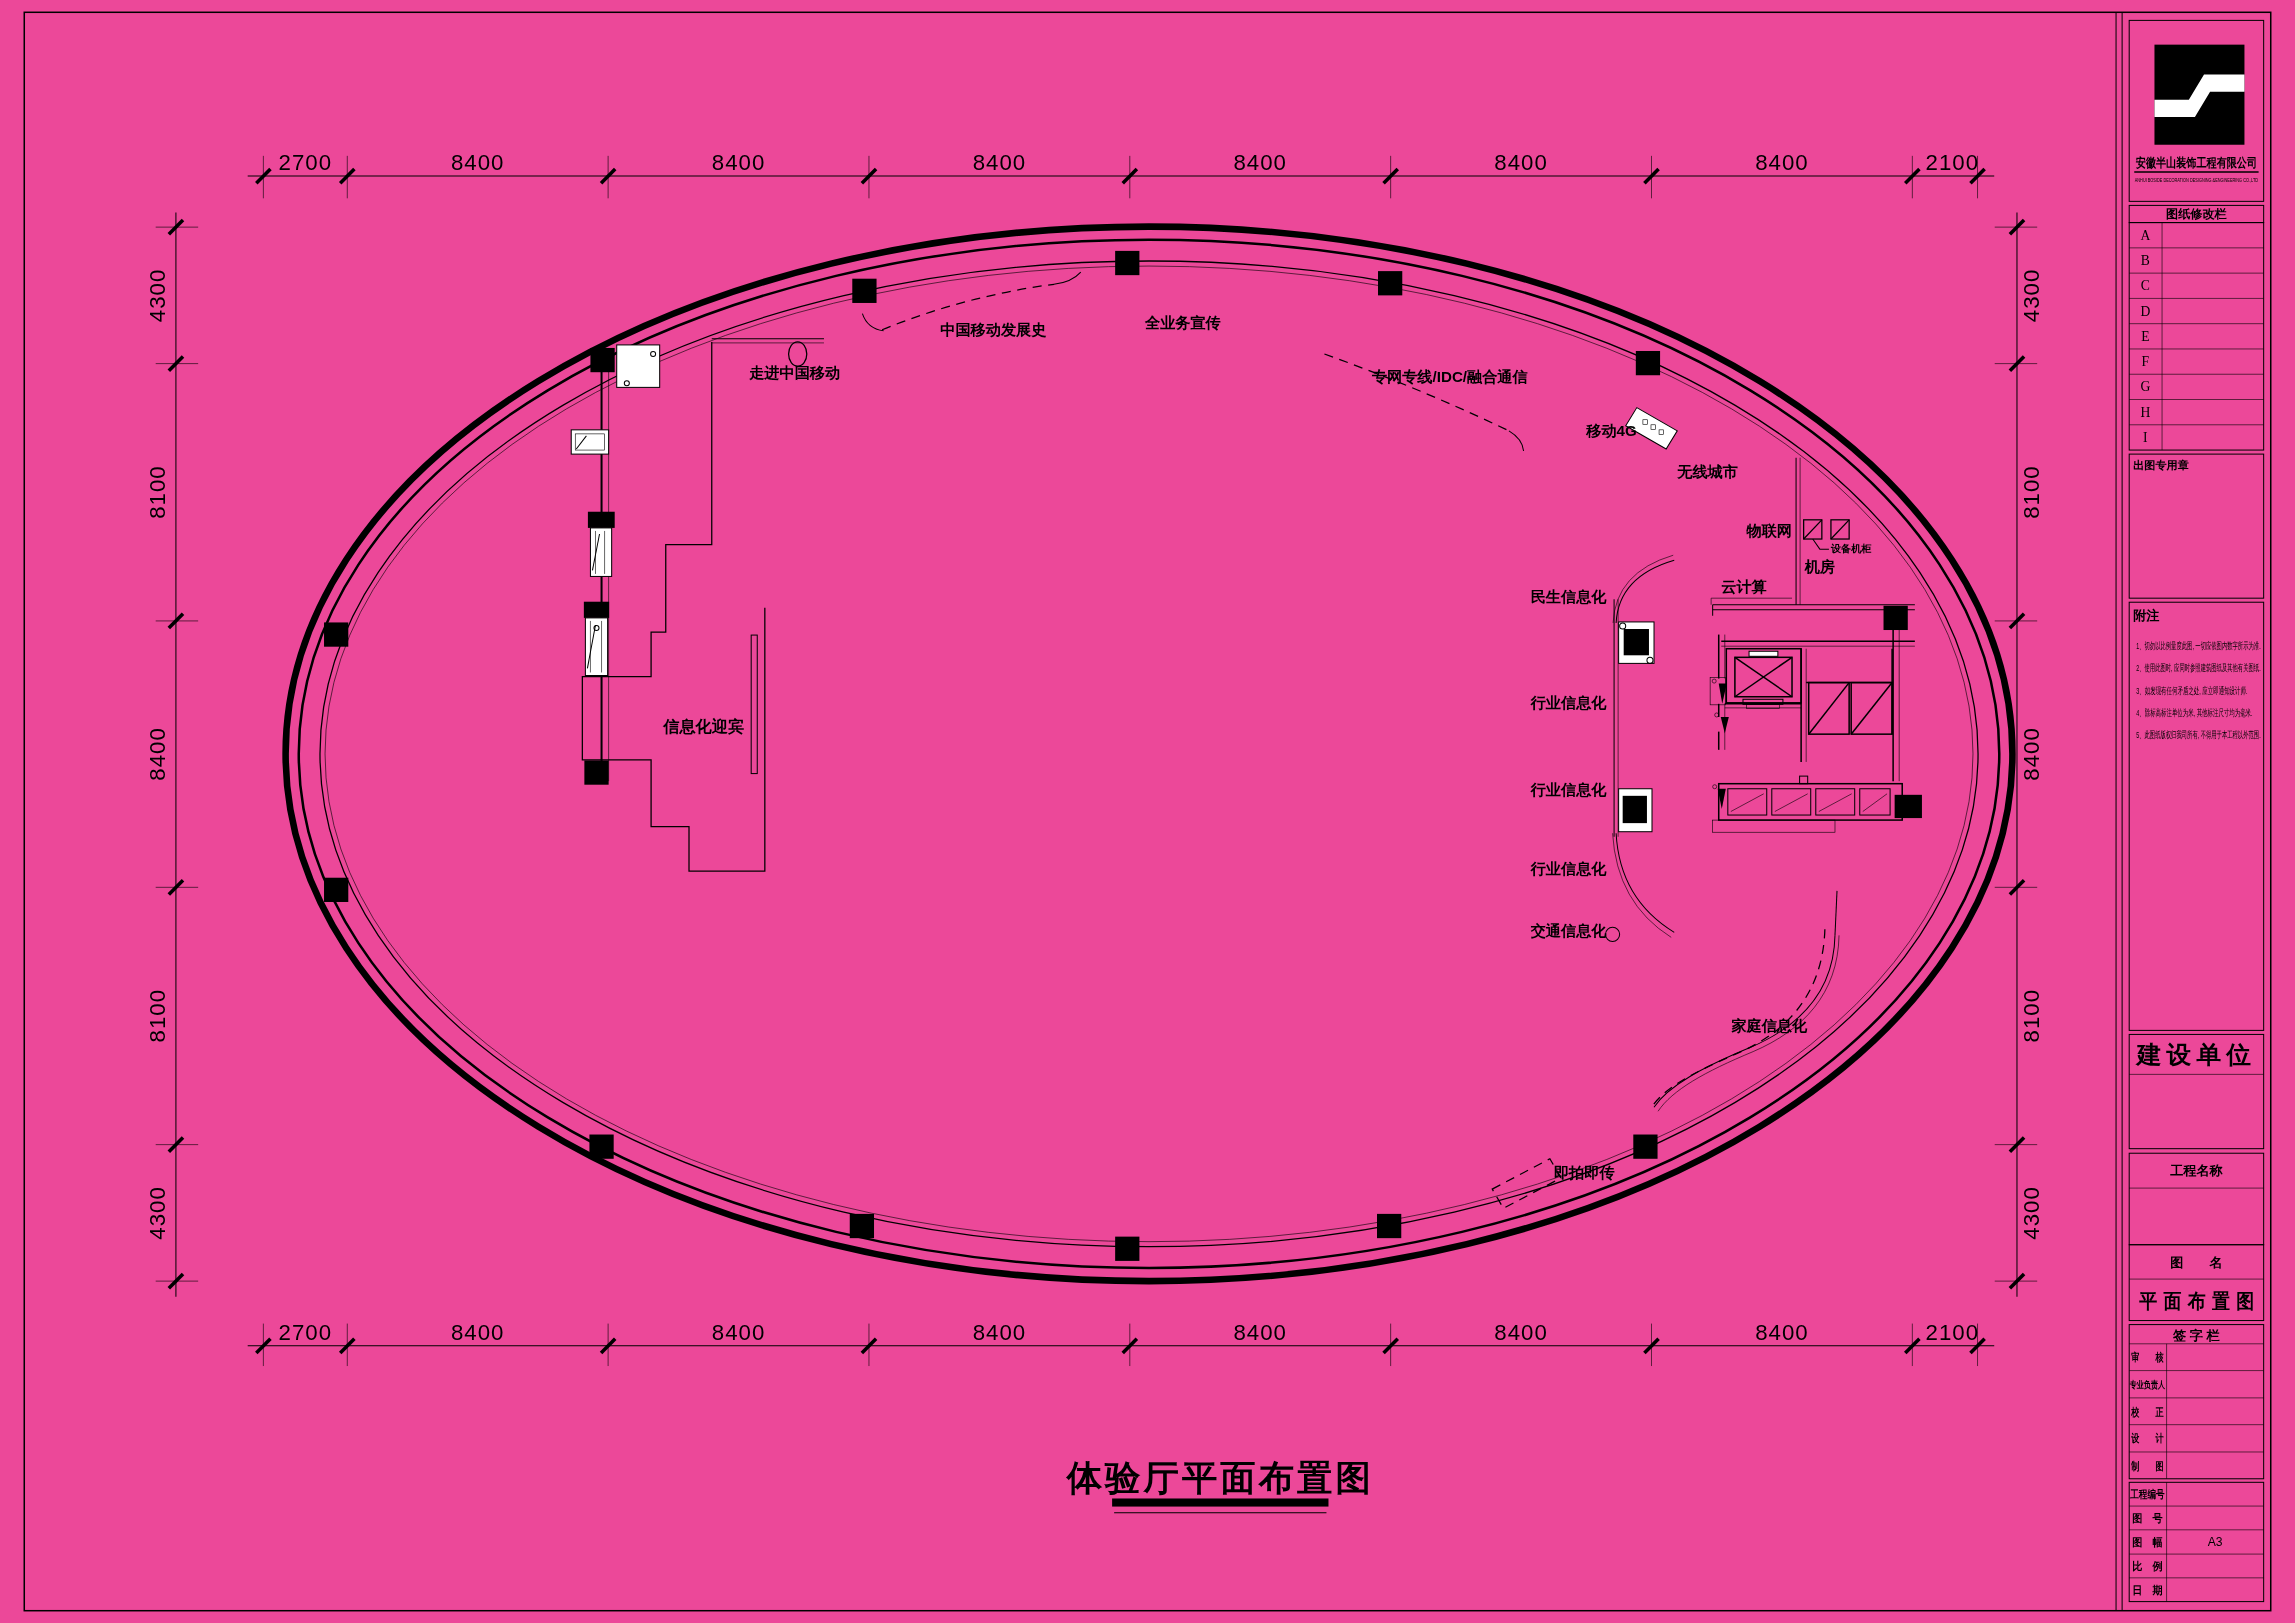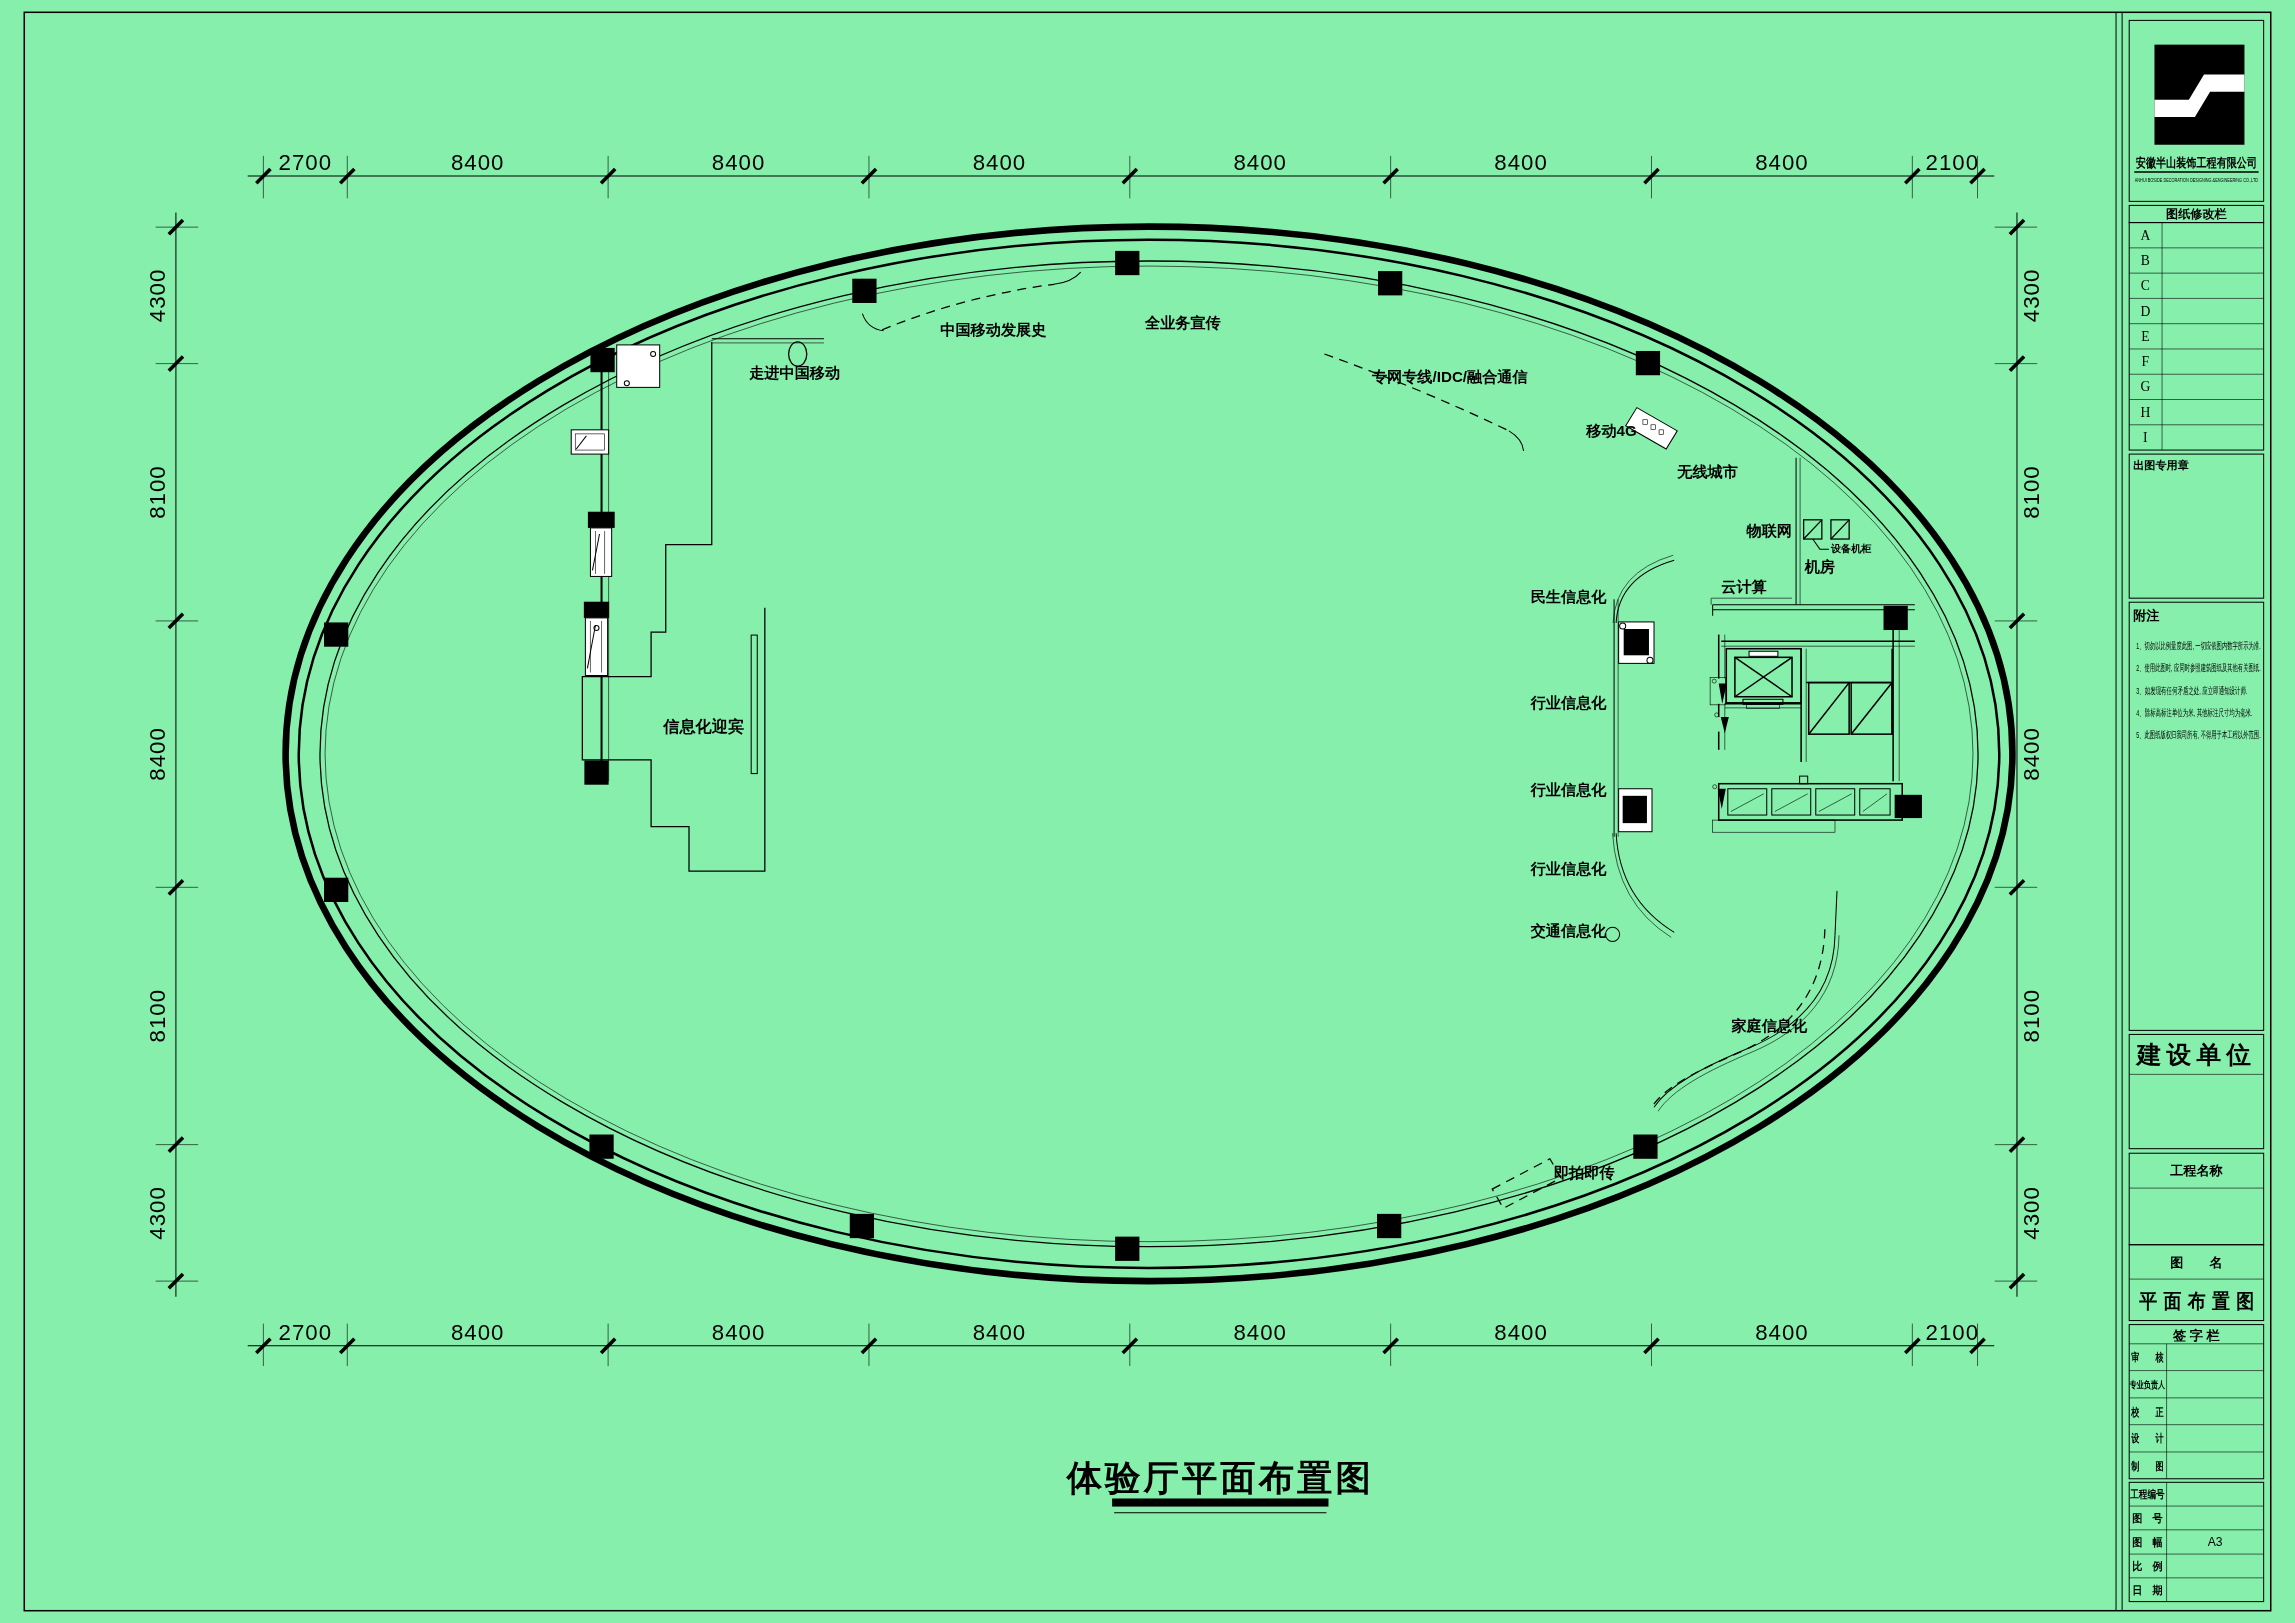--- a/index.html
+++ b/index.html
@@ -1,16 +1,16 @@
 <!DOCTYPE html>
 <html style="font-size:8px"><head>
 <meta charset="utf-8">
 <style>
   html,body{margin:0;padding:0;background:#e8e8e8;}
-  .sheet{position:relative;width:2295px;height:1623px;background:#86efac;font-family:"Liberation Sans",sans-serif;}
+  .sheet{position:relative;width:2295px;height:1623px;background:#ec4899;font-family:"Liberation Sans",sans-serif;}
   svg{display:block;}
   
   .s1{stroke:#000;stroke-width:1.2;fill:none}
   .s2{stroke:#000;stroke-width:2;fill:none}
   .s25{stroke:#000;stroke-width:2.5;fill:none}
   .s3{stroke:#000;stroke-width:3;fill:none}
   .s4{stroke:#000;stroke-width:4;fill:none}
   .s5{stroke:#000;stroke-width:5;fill:none}
   .s13{stroke:#000;stroke-width:13;fill:none}
   .blk{fill:#000;stroke:none}

